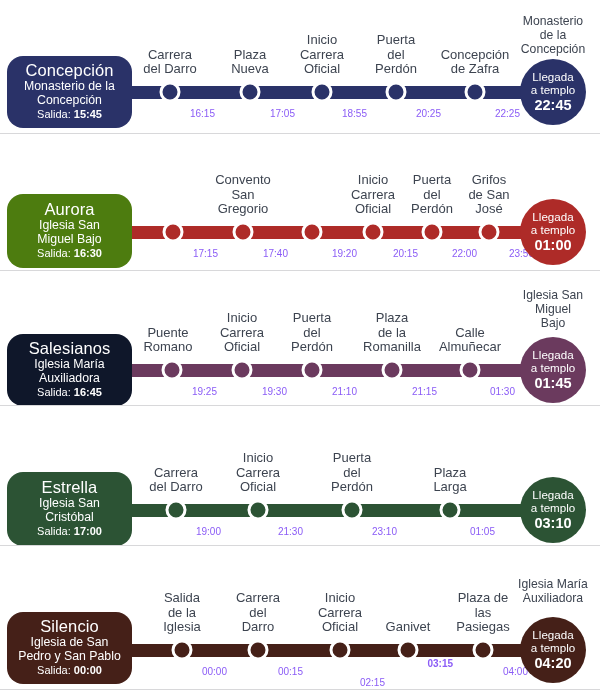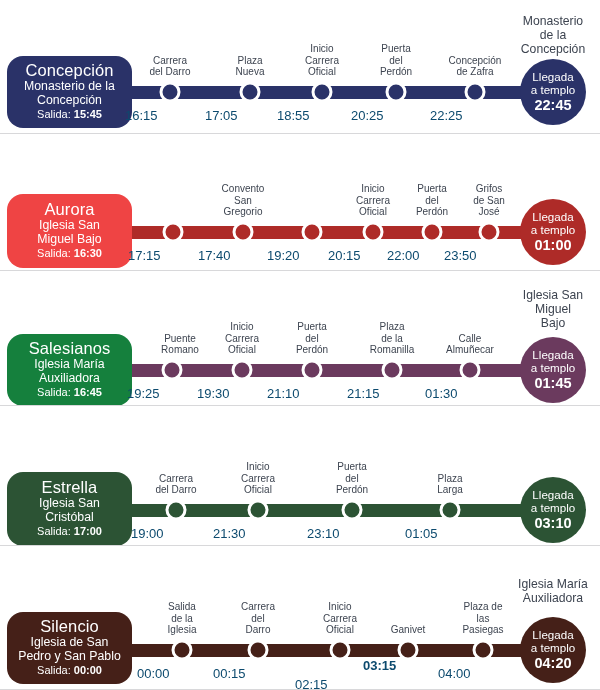--- a/index.html
+++ b/index.html
@@ -73,31 +73,31 @@
     line-height:1.12;
     transform:translate(-50%,-50%);
   }
   .endcircle .e-lab{font-size:11.6px;}
   .endcircle .e-time{font-size:14.5px;font-weight:bold;margin-top:1px;}
 
   
   .stname{
     position:absolute;
     text-align:center;
-    font-size:10px;
+    font-size:13px;
     line-height:1.12;
     color:#3d4450;
     transform:translateX(-50%);
     white-space:pre-line;
   }
   .sttime{
     position:absolute;
-    text-align:left;
-    font-size:13px;
-    color:#0c4a6e;
+    text-align:right;
+    font-size:10px;
+    color:#8b5cf6;
     transform:translateX(-50%);
     white-space:nowrap;
   }
   .endname{
     position:absolute;
     text-align:center;
     font-size:12.2px;
     line-height:1.14;
     color:#3d4450;
     transform:translateX(-50%);
@@ -147,21 +147,21 @@
         <div class="e-lab">
           <div>Llegada</div>
           <div>a templo</div>
         </div>
         <div class="e-time">22:45</div>
       </div>
       <div class="sep" style="background: rgb(216, 216, 218);"></div>
     </div>
     <div class="route" style="top: 134px; height: 137px;">
       <div class="line" style="left: 124px; width: 429px; top: 92px; background: rgb(174, 43, 40);"></div>
-      <div class="origin" style="left: 7px; top: 60px; width: 125px; height: 74px; background: #ef4444;">
+      <div class="origin" style="left: 7px; top: 60px; width: 125px; height: 74px; background: #4d7c0f;">
         <div class="o-name">Aurora</div>
         <div class="o-church">
           <div>Iglesia San</div>
           <div>Miguel Bajo</div>
         </div>
         <div class="o-dep"><span>Salida: </span><b>16:30</b></div>
       </div>
       <div class="dot" style="left: 173px; top: 98px; background: rgb(174, 43, 40);"></div>
       <div class="sttime" style="left: 173px; width: 90px; margin-left: -45px; transform: none; top: 114px;">17:15</div>
       <div class="stname" style="left: 243px; width: 96px; bottom: 54px;">Convento
@@ -193,29 +193,29 @@
         <div class="e-lab">
           <div>Llegada</div>
           <div>a templo</div>
         </div>
         <div class="e-time">01:00</div>
       </div>
       <div class="sep" style="background: rgb(216, 216, 218);"></div>
     </div>
     <div class="route" style="top: 271px; height: 135px;">
       <div class="line" style="left: 124px; width: 429px; top: 93px; background: rgb(107, 58, 94);"></div>
-      <div class="origin" style="left: 7px; top: 63px; width: 125px; height: 72px; background: #15803d;">
+      <div class="origin" style="left: 7px; top: 63px; width: 125px; height: 72px; background: #0f172a;">
         <div class="o-name">Salesianos</div>
         <div class="o-church">
           <div>Iglesia María</div>
           <div>Auxiliadora</div>
         </div>
         <div class="o-dep"><span>Salida: </span><b>16:45</b></div>
       </div>
-      <div class="stname" style="left: 180px; width: 96px; bottom: 51px;">Puente
+      <div class="stname" style="left: 168px; width: 96px; bottom: 51px;">Puente
 Romano</div>
       <div class="dot" style="left: 172px; top: 99px; background: rgb(107, 58, 94);"></div>
       <div class="sttime" style="left: 172px; width: 90px; margin-left: -45px; transform: none; top: 115px;">19:25</div>
       <div class="stname" style="left: 242px; width: 96px; bottom: 51px;">Inicio
 Carrera
 Oficial</div>
       <div class="dot" style="left: 242px; top: 99px; background: rgb(107, 58, 94);"></div>
       <div class="sttime" style="left: 242px; width: 90px; margin-left: -45px; transform: none; top: 115px;">19:30</div>
       <div class="stname" style="left: 312px; width: 96px; bottom: 51px;">Puerta
 del

